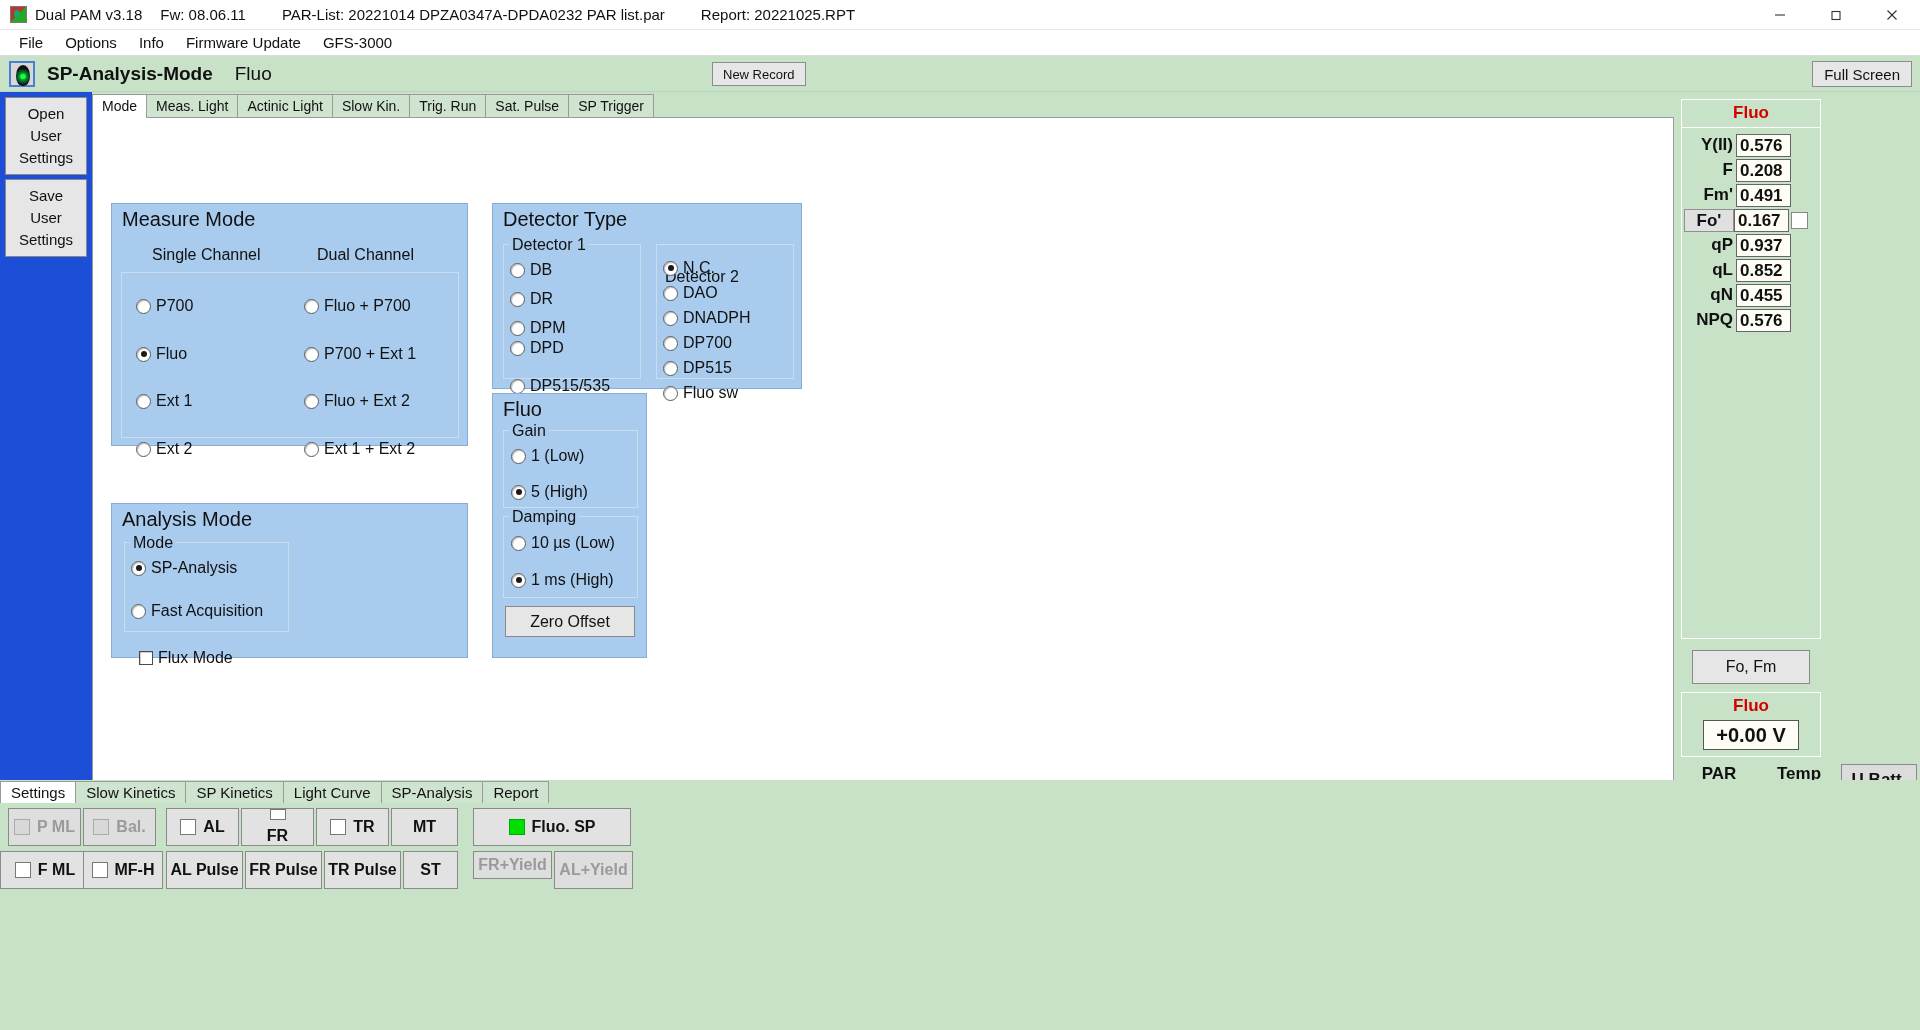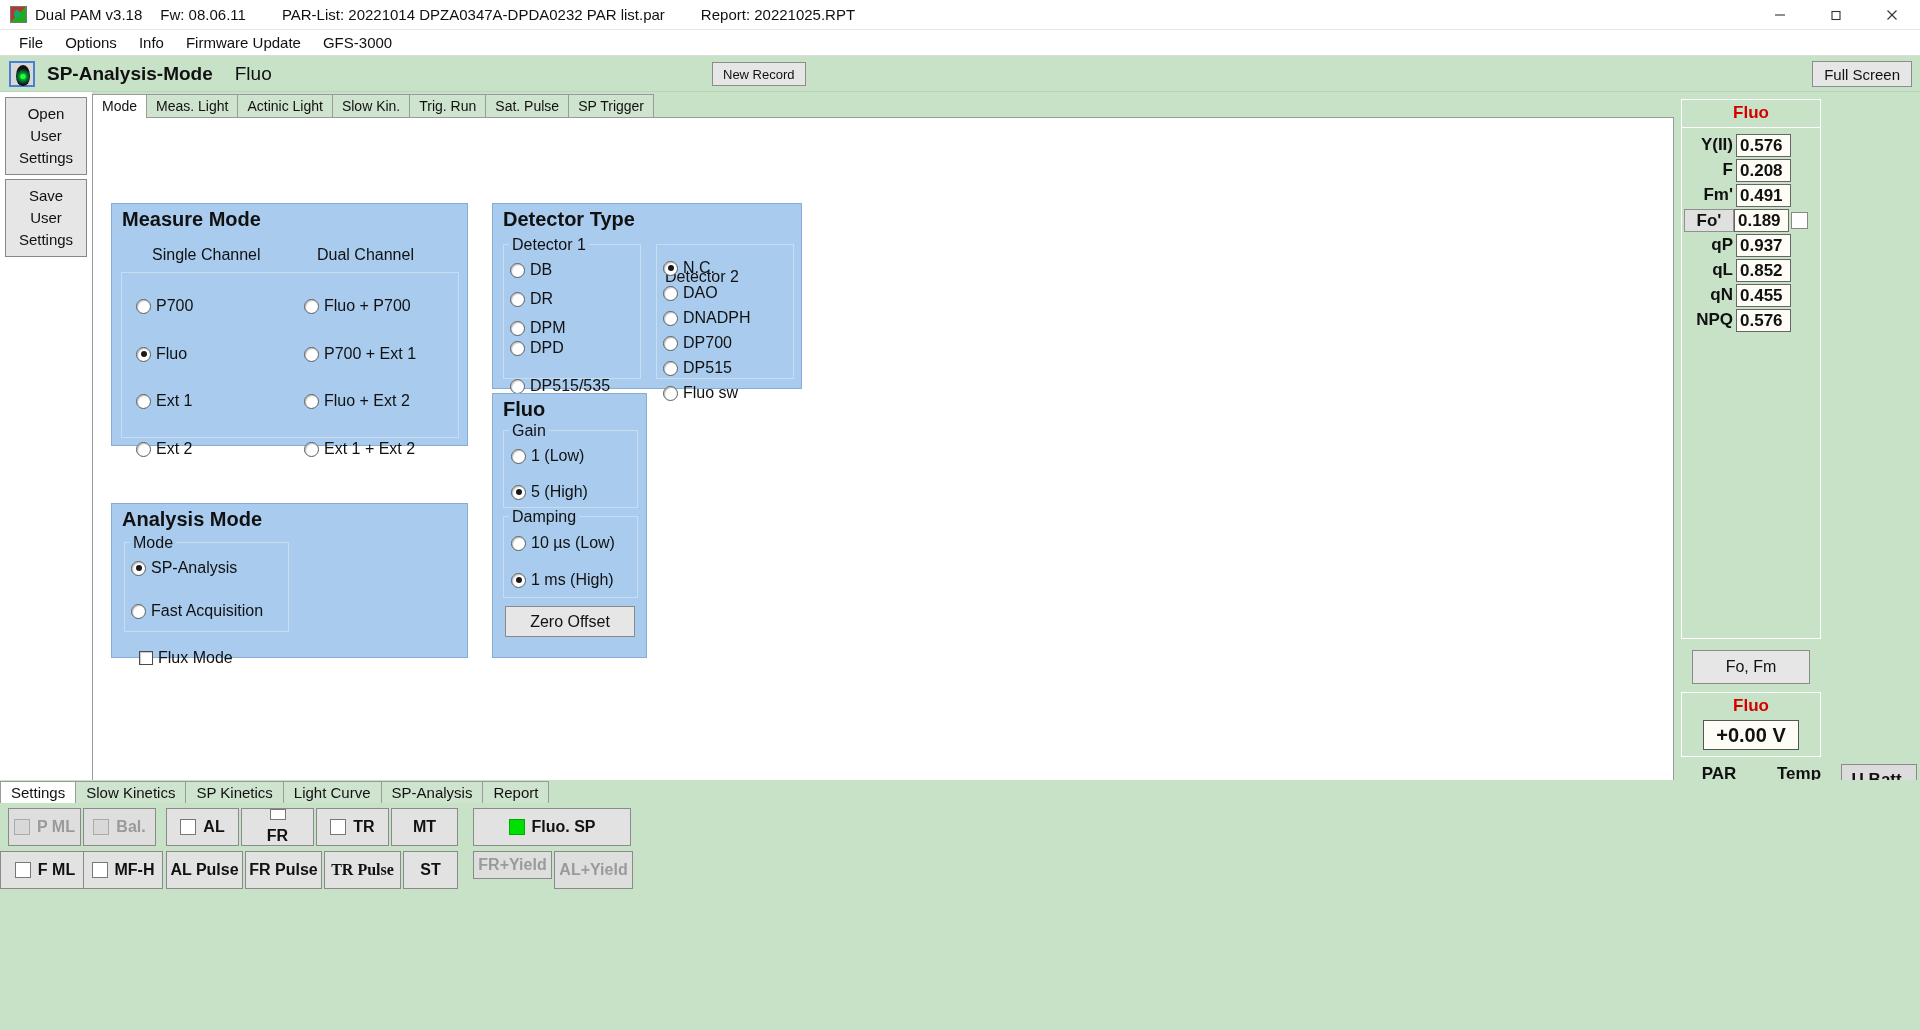--- a/index.html
+++ b/index.html
@@ -73,21 +73,21 @@
   }
 
   
   #body-area{
     position:relative; height:714px; background:#c8e2c8;
   }
 
   
   #leftcol{
     position:absolute; left:0; top:0; width:92px; height:714px;
-    background:#ffffff; padding-top:5px;
+    background:#1d4ed8; padding-top:5px;
   }
   .usr-btn{
     width:82px; margin:0 auto 4px auto;
     background:#e6e6e6; border:1px solid #888;
     font-size:15px; color:#111; text-align:center; line-height:22px;
     padding:5px 0;
   }
 
   
   #tabstrip{
@@ -105,21 +105,21 @@
   #content{
     position:absolute; left:92px; top:25px; width:1582px; height:689px;
     background:#ffffff; border:1px solid #9a9a9a;
   }
 
   
   .gbox{
     position:absolute; background:#a8cbee; border:1px solid #87add6;
   }
   .gbox > .gtitle{
-    font-size:20px; font-weight:bold; color:#111; position:absolute;
+    font-size:20px; font-weight:normal; color:#111; position:absolute;
     left:10px; top:4px;
   }
   .inner{
     position:absolute; border:1px solid #c9dcf0; background:transparent;
   }
   .inner-label{
     position:absolute; font-size:16px; color:#111; background:#a8cbee;
     padding:0 3px;
   }
   .radio-row{ position:absolute; display:flex; align-items:center; gap:5px;}
@@ -446,21 +446,21 @@
         <div class="prow">
           <div class="plabel">F</div>
           <div class="pval">0.208</div>
         </div>
         <div class="prow">
           <div class="plabel">Fm'</div>
           <div class="pval">0.491</div>
         </div>
         <div class="prow">
           <div class="plabel boxed">Fo'</div>
-          <div class="pval">0.189</div>
+          <div class="pval">0.167</div>
           <div class="sqbox"></div>
         </div>
         <div class="prow">
           <div class="plabel">qP</div>
           <div class="pval">0.937</div>
         </div>
         <div class="prow">
           <div class="plabel">qL</div>
           <div class="pval">0.852</div>
         </div>
@@ -544,19 +544,19 @@
     <div class="tbtn" style="left:0;top:48px;width:90px;height:38px;">
       <span class="sq"></span>
       <span>F ML</span>
     </div>
     <div class="tbtn" style="left:83px;top:48px;width:80px;height:38px;">
       <span class="sq"></span>
       <span>MF-H</span>
     </div>
     <div class="tbtn" style="left:166px;top:48px;width:77px;height:38px;">AL Pulse</div>
     <div class="tbtn" style="left:245px;top:48px;width:77px;height:38px;">FR Pulse</div>
-    <div class="tbtn" style="left:324px;top:48px;width:77px;height:38px;font-family:Liberation Serif, serif;">TR Pulse</div>
+    <div class="tbtn" style="left:324px;top:48px;width:77px;height:38px;">TR Pulse</div>
     <div class="tbtn" style="left:403px;top:48px;width:55px;height:38px;">ST</div>
     <div class="tbtn dis" style="left:473px;top:48px;width:79px;height:28px;">FR+Yield</div>
     <div class="tbtn dis" style="left:554px;top:48px;width:79px;height:38px;">AL+Yield</div>
   </div>
 
 </div>
 
 </body></html>

